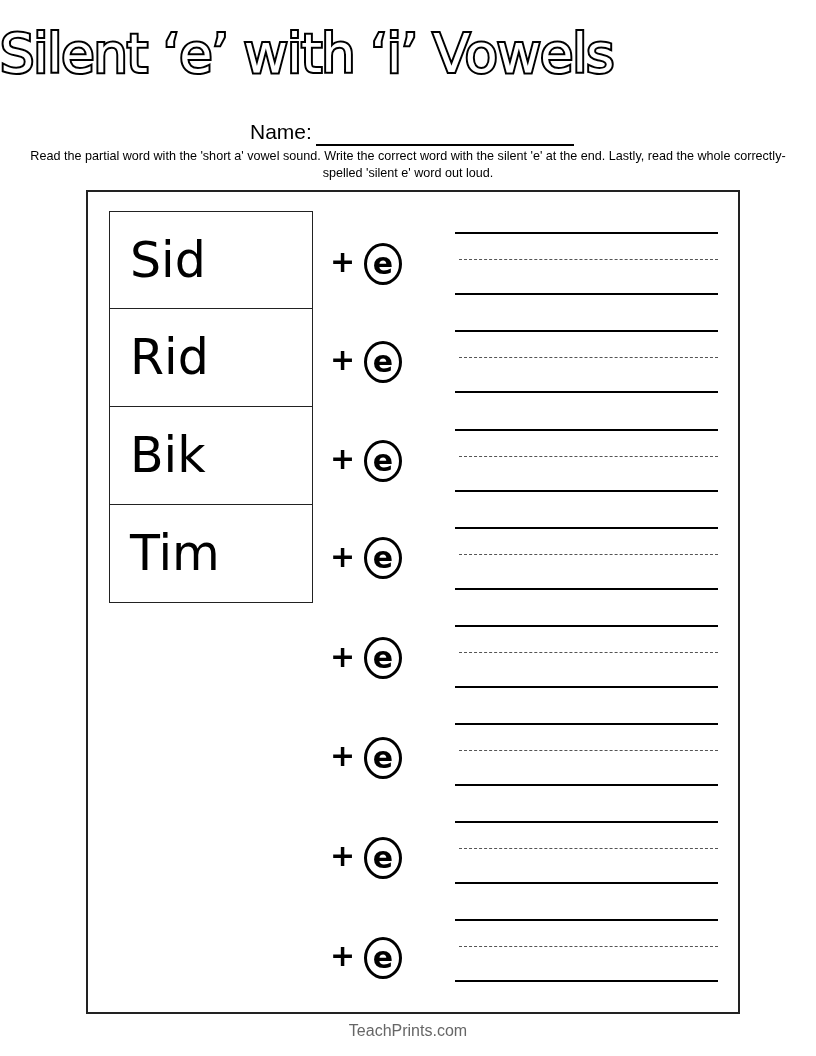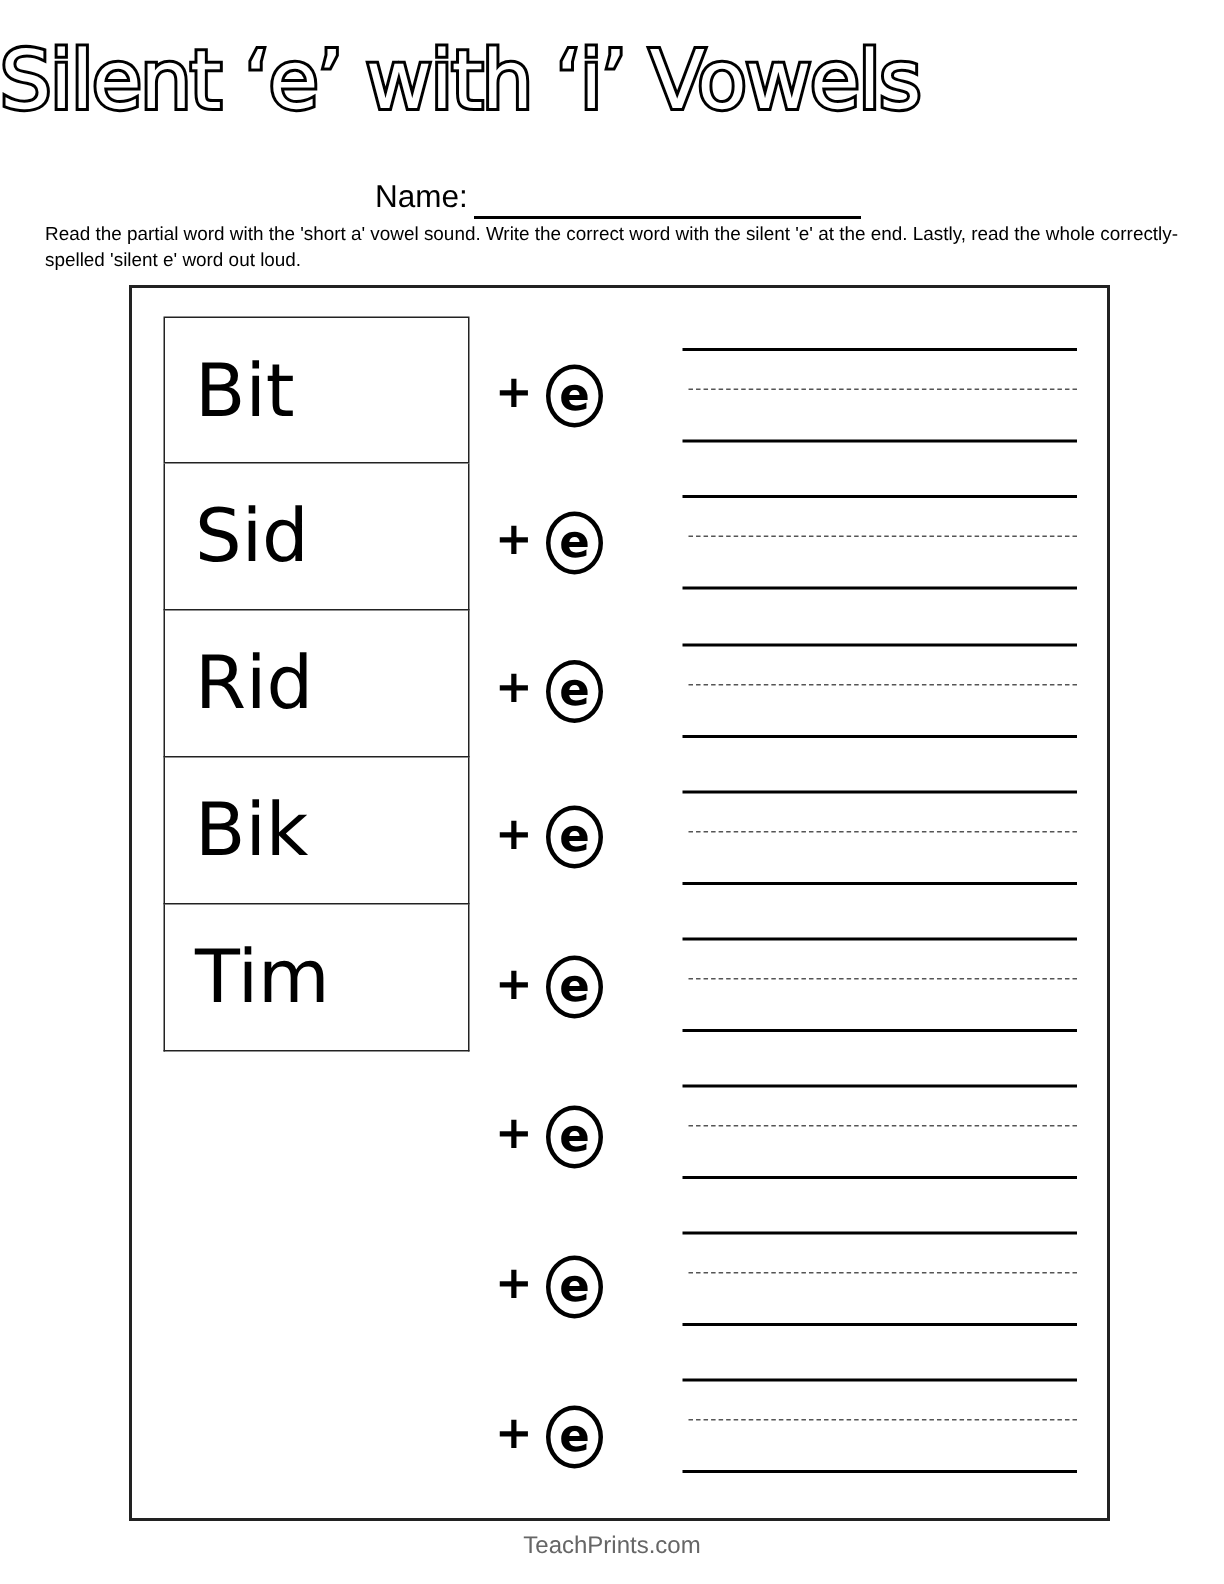--- a/index.html
+++ b/index.html
@@ -7,21 +7,21 @@
   .title {
     position: absolute; left: 0; top: 22px; width: 816px; text-align: left;
     font-family: "DejaVu Sans", sans-serif; font-weight: normal; font-size: 54px; letter-spacing: -1px;
     color: #fff; -webkit-text-stroke: 4px #000; paint-order: stroke fill;
     text-shadow: 0 0 0 #000;
   }
   .name-row { position: absolute; left: 250px; top: 108px; height: 32px; display: flex; align-items: flex-start; margin-top: 12px; }
   .name-label { font-family: "Liberation Sans", sans-serif; font-size: 21px; line-height: 24px; }
   .name-line { width: 258px; border-bottom: 2px solid #000; margin-left: 4px; height: 24px; }
   .instructions {
-    position: absolute; left: 30px; top: 148px; width: 756px; 
+    position: absolute; left: 30px; top: 148px; width: 756px; text-align: center;
     font-family: "Liberation Sans", sans-serif; font-size: 12.6px; line-height: 17px;
   }
   .frame { position: absolute; left: 86px; top: 190px; width: 654px; height: 824px; border: 2px solid #222; box-sizing: border-box; }
   .word-col { position: absolute; left: 109px; top: 211px; width: 204px; }
   .word-cell {
     height: 98px; border: 1.5px solid #222; border-top-width: 0; box-sizing: border-box;
     display: flex; align-items: center; padding-left: 20px;
     font-family: "DejaVu Sans", sans-serif; font-size: 49px;
   }
   .word-cell:first-child { border-top-width: 1.5px; }
@@ -47,21 +47,20 @@
 <div class="name-row">
   <span class="name-label">Name:</span>
   <span class="name-line"></span>
 </div>
 
 <div class="instructions">Read the partial word with the 'short a' vowel sound. Write the correct word with the silent 'e' at the end. Lastly, read the whole correctly-spelled 'silent e' word out loud.</div>
 
 <div class="frame"></div>
 
 <div class="word-col">
-  <div class="word-cell">Bit</div>
   <div class="word-cell">Sid</div>
   <div class="word-cell">Rid</div>
   <div class="word-cell">Bik</div>
   <div class="word-cell">Tim</div>
 </div>
 
 <span class="plus" style="top:247px">+</span>
 <span class="e-circle" style="top:243px">e</span>
 <span class="plus" style="top:345px">+</span>
 <span class="e-circle" style="top:341px">e</span>

